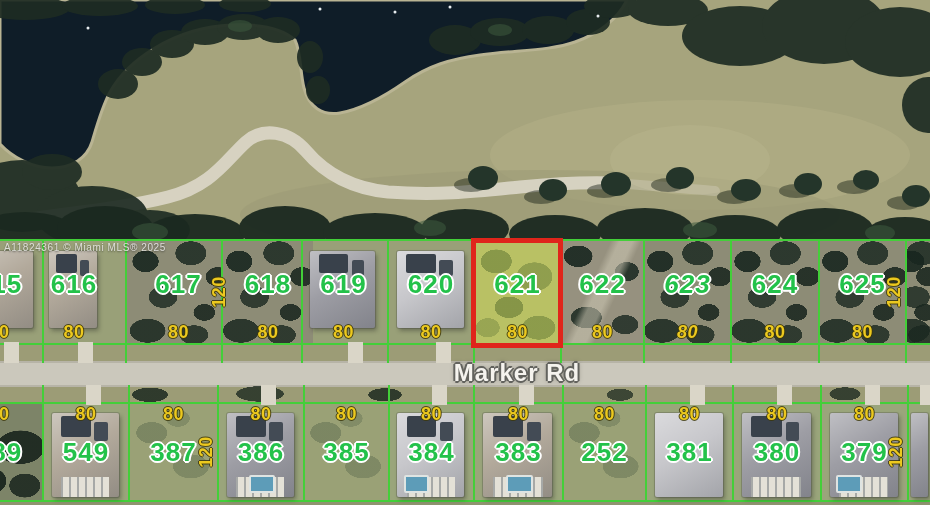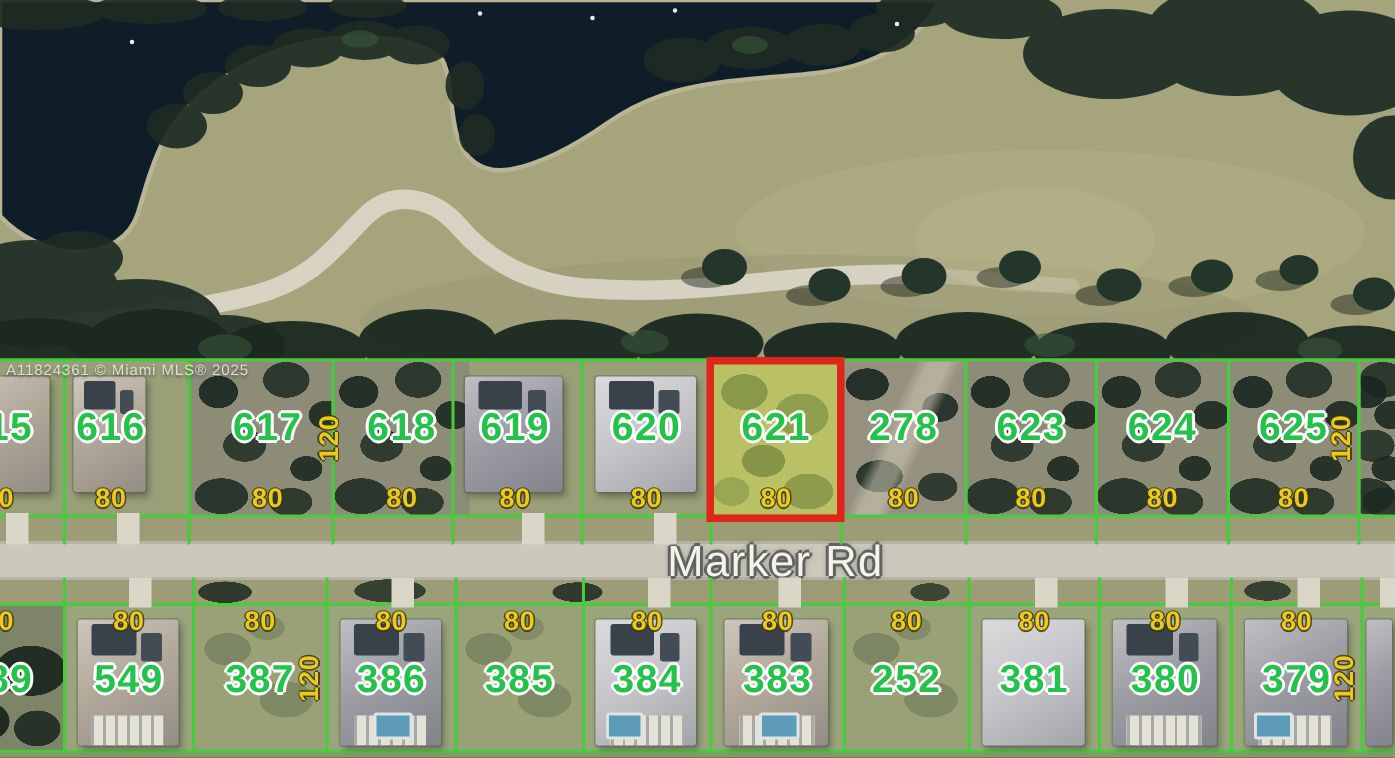--- a/index.html
+++ b/index.html
@@ -85,21 +85,21 @@
 
   
   .road{position:absolute;left:0;top:345px;width:930px;height:57px;z-index:1;
     background:linear-gradient(to bottom,#9c9c76 0 16px,#b7b4a7 16px 18px,#cbc8bc 18px 40px,#b7b4a7 40px 42px,#9c9c76 42px 57px);}
   .road-trees{position:absolute;left:0;right:0;bottom:0;height:18px;background-image:
     radial-gradient(30px 12px at 150px 60%, rgba(20,34,26,.8) 59%, transparent 60%),
     radial-gradient(40px 13px at 260px 55%, rgba(20,34,26,.75) 59%, transparent 60%),
     radial-gradient(28px 11px at 385px 60%, rgba(20,34,26,.8) 59%, transparent 60%),
     radial-gradient(22px 10px at 620px 60%, rgba(20,34,26,.7) 59%, transparent 60%),
     radial-gradient(26px 11px at 845px 55%, rgba(20,34,26,.75) 59%, transparent 60%);}
-  .road-label{position:absolute;left:104px;right:0;top:14px;text-align:center;font-weight:normal;font-size:29px;
+  .road-label{position:absolute;left:104px;right:0;top:14px;text-align:center;font-weight:bold;font-size:24px;
     color:#f5f3ee;letter-spacing:1px;z-index:3;
     text-shadow:-2px 0 #63635e,2px 0 #63635e,0 -2px #63635e,0 2px #63635e,-1px -1px #63635e,1px 1px #63635e,0 0 5px rgba(0,0,0,.5);}
 
   
   .watermark{position:absolute;left:4px;top:242px;font-size:10px;color:rgba(242,242,240,.82);
     letter-spacing:.6px;text-shadow:0 1px 2px rgba(0,0,0,.45);z-index:10;white-space:nowrap;}
 </style>
 </head>
 <body>
 
@@ -234,24 +234,24 @@
         </div>
         <div class="drive top"></div>
         <div class="lot-num">620</div>
         <div class="dim frontage">80</div>
       </div>
       <div class="lot top highlighted" style="left: 473px; width: 87px;">
         <div class="lot-num">621</div>
         <div class="dim frontage">80</div>
       </div>
       <div class="lot top vac-sand" style="left: 560px; width: 83px;">
-        <div class="lot-num">278</div>
-        <div class="dim frontage">80</div>
-      </div>
-      <div class="lot top vac-scrub" style="left: 643px; width: 87px;">
+        <div class="lot-num">622</div>
+        <div class="dim frontage">80</div>
+      </div>
+      <div class="lot top vac-scrub" style="left: 643px; width: 87px; font-style: italic;">
         <div class="lot-num">623</div>
         <div class="dim frontage">80</div>
       </div>
       <div class="lot top vac-scrub" style="left: 730px; width: 88px;">
         <div class="lot-num">624</div>
         <div class="dim frontage">80</div>
       </div>
       <div class="lot top vac-scrub" style="left: 818px; width: 87px;">
         <div class="lot-num">625</div>
         <div class="dim frontage">80</div>

